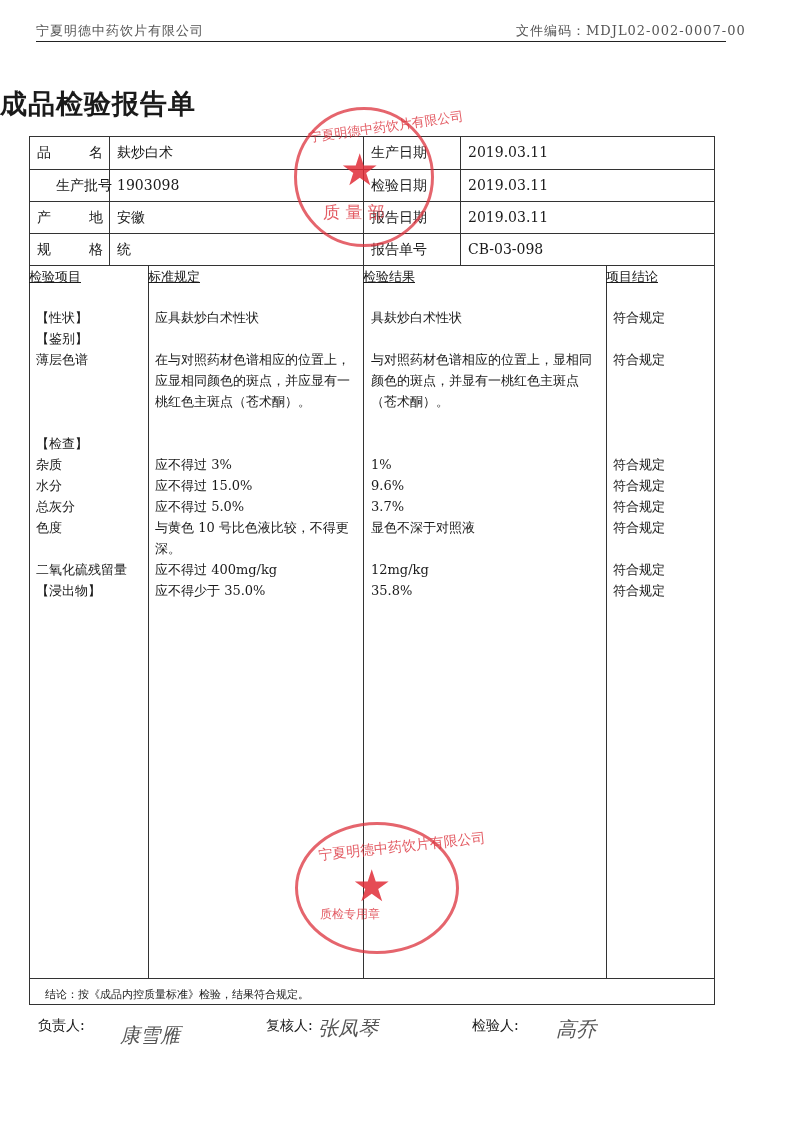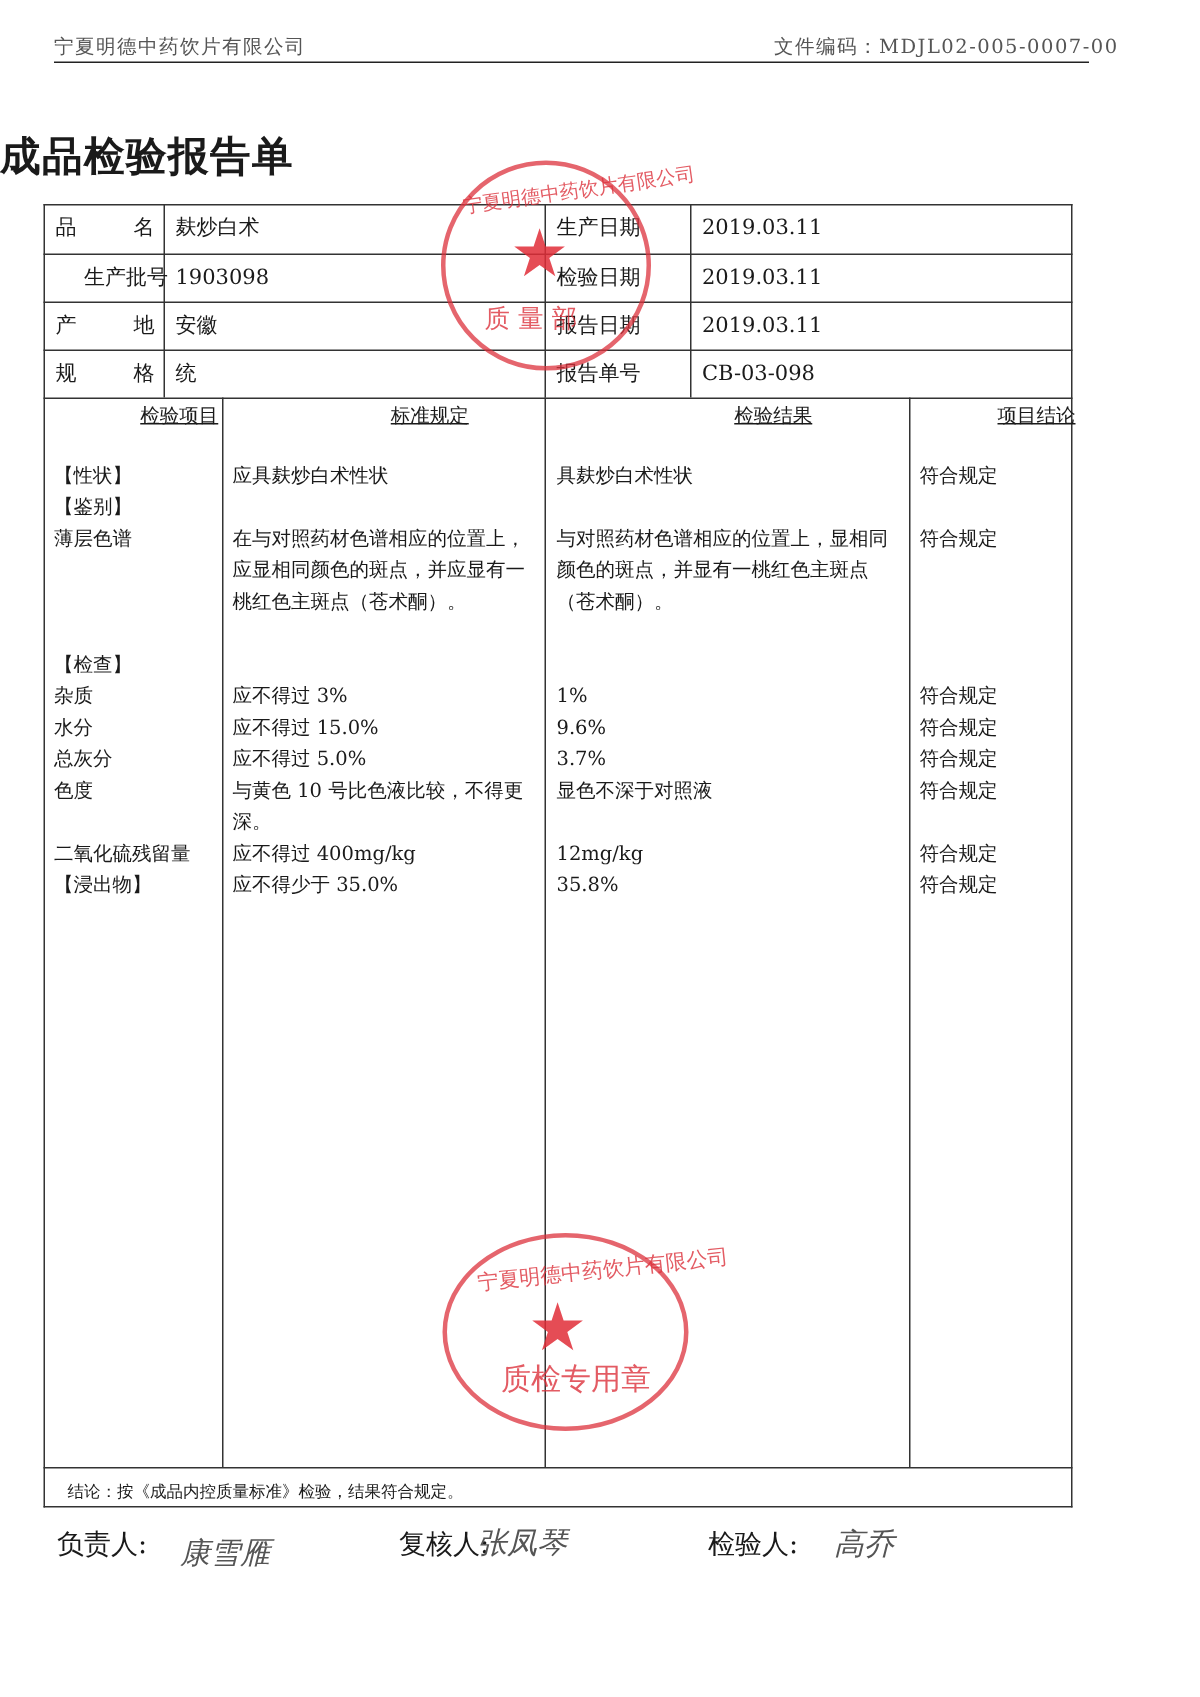--- a/index.html
+++ b/index.html
@@ -9,35 +9,35 @@
   .hdr-left { left:36px; top:22px; font-size:13px; color:#555; letter-spacing:1px; }
   .hdr-right { left:516px; top:22px; font-size:13px; color:#555; letter-spacing:1px; }
   .hdr-line { left:36px; top:41px; width:690px; height:1px; background:#222; }
   .title { left:0; width:716px; top:86px; text-align:left; font-size:27px; font-weight:bold; letter-spacing:1px; }
 
   .grid-line-h { position:absolute; height:1px; background:#333; }
   .grid-line-v { position:absolute; width:1px; background:#333; }
 
   .cell { position:absolute; font-size:14px; line-height:20px; white-space:nowrap; }
   .lbl-spread { display:flex; justify-content:space-between; width:66px; }
-  .colhead { position:absolute; font-size:13px; text-decoration:underline; text-align:center;padding-left:31px; }
+  .colhead { position:absolute; font-size:13px; text-decoration:underline; text-align:left; }
   .body-text { position:absolute; font-size:13px; line-height:21px; }
   .wrap { white-space:normal; }
 
   .stamp { position:absolute; border:3px solid rgba(220,50,60,0.75); border-radius:50%; pointer-events:none; }
   .stamp-text { position:absolute; color:rgba(220,50,60,0.8); font-size:15px; white-space:nowrap; }
   .stamp-star { position:absolute; color:rgba(225,45,55,0.85); font-size:44px; line-height:44px; }
   .sig { position:absolute; font-family:"DejaVu Sans","Liberation Sans",sans-serif; color:#555; font-size:20px; font-style:italic; }
-  .sig-label { position:absolute; font-size:18px; }
+  .sig-label { position:absolute; font-size:14px; }
 </style>
 </head>
 <body>
 
 <div class="abs hdr-left">宁夏明德中药饮片有限公司</div>
-<div class="abs hdr-right"><span>文件编码：</span><span>MDJL02-005-0007-00</span></div>
+<div class="abs hdr-right"><span>文件编码：</span><span>MDJL02-002-0007-00</span></div>
 <div class="abs hdr-line"></div>
 
 <div class="abs title">成品检验报告单</div>
 
 <div>
 
   <div class="grid-line-h" style="left:29px; top:136px; width:686px;"></div>
   <div class="grid-line-h" style="left:29px; top:169px; width:686px;"></div>
   <div class="grid-line-h" style="left:29px; top:201px; width:686px;"></div>
   <div class="grid-line-h" style="left:29px; top:233px; width:686px;"></div>
@@ -158,14 +158,14 @@
   <div class="stamp" style="left:294px; top:107px; width:134px; height:134px;"></div>
   <div class="stamp-text" style="left:308px; top:118px; font-size:13px; transform:rotate(-8deg);">宁夏明德中药饮片有限公司</div>
   <div class="stamp-star" style="left:340px; top:148px;">★</div>
   <div class="stamp-text" style="left:323px; top:201px; font-size:17px;">质 量 部</div>
 </div>
 
 <div>
   <div class="stamp" style="left:295px; top:822px; width:158px; height:126px;"></div>
   <div class="stamp-text" style="left:318px; top:838px; font-size:14px; transform:rotate(-6deg);">宁夏明德中药饮片有限公司</div>
   <div class="stamp-star" style="left:352px; top:864px;">★</div>
-  <div class="stamp-text" style="left:334px; top:906px; font-size:20px;">质检专用章</div>
+  <div class="stamp-text" style="left:320px; top:906px; font-size:12px;">质检专用章</div>
 </div>
 
 </body></html>

